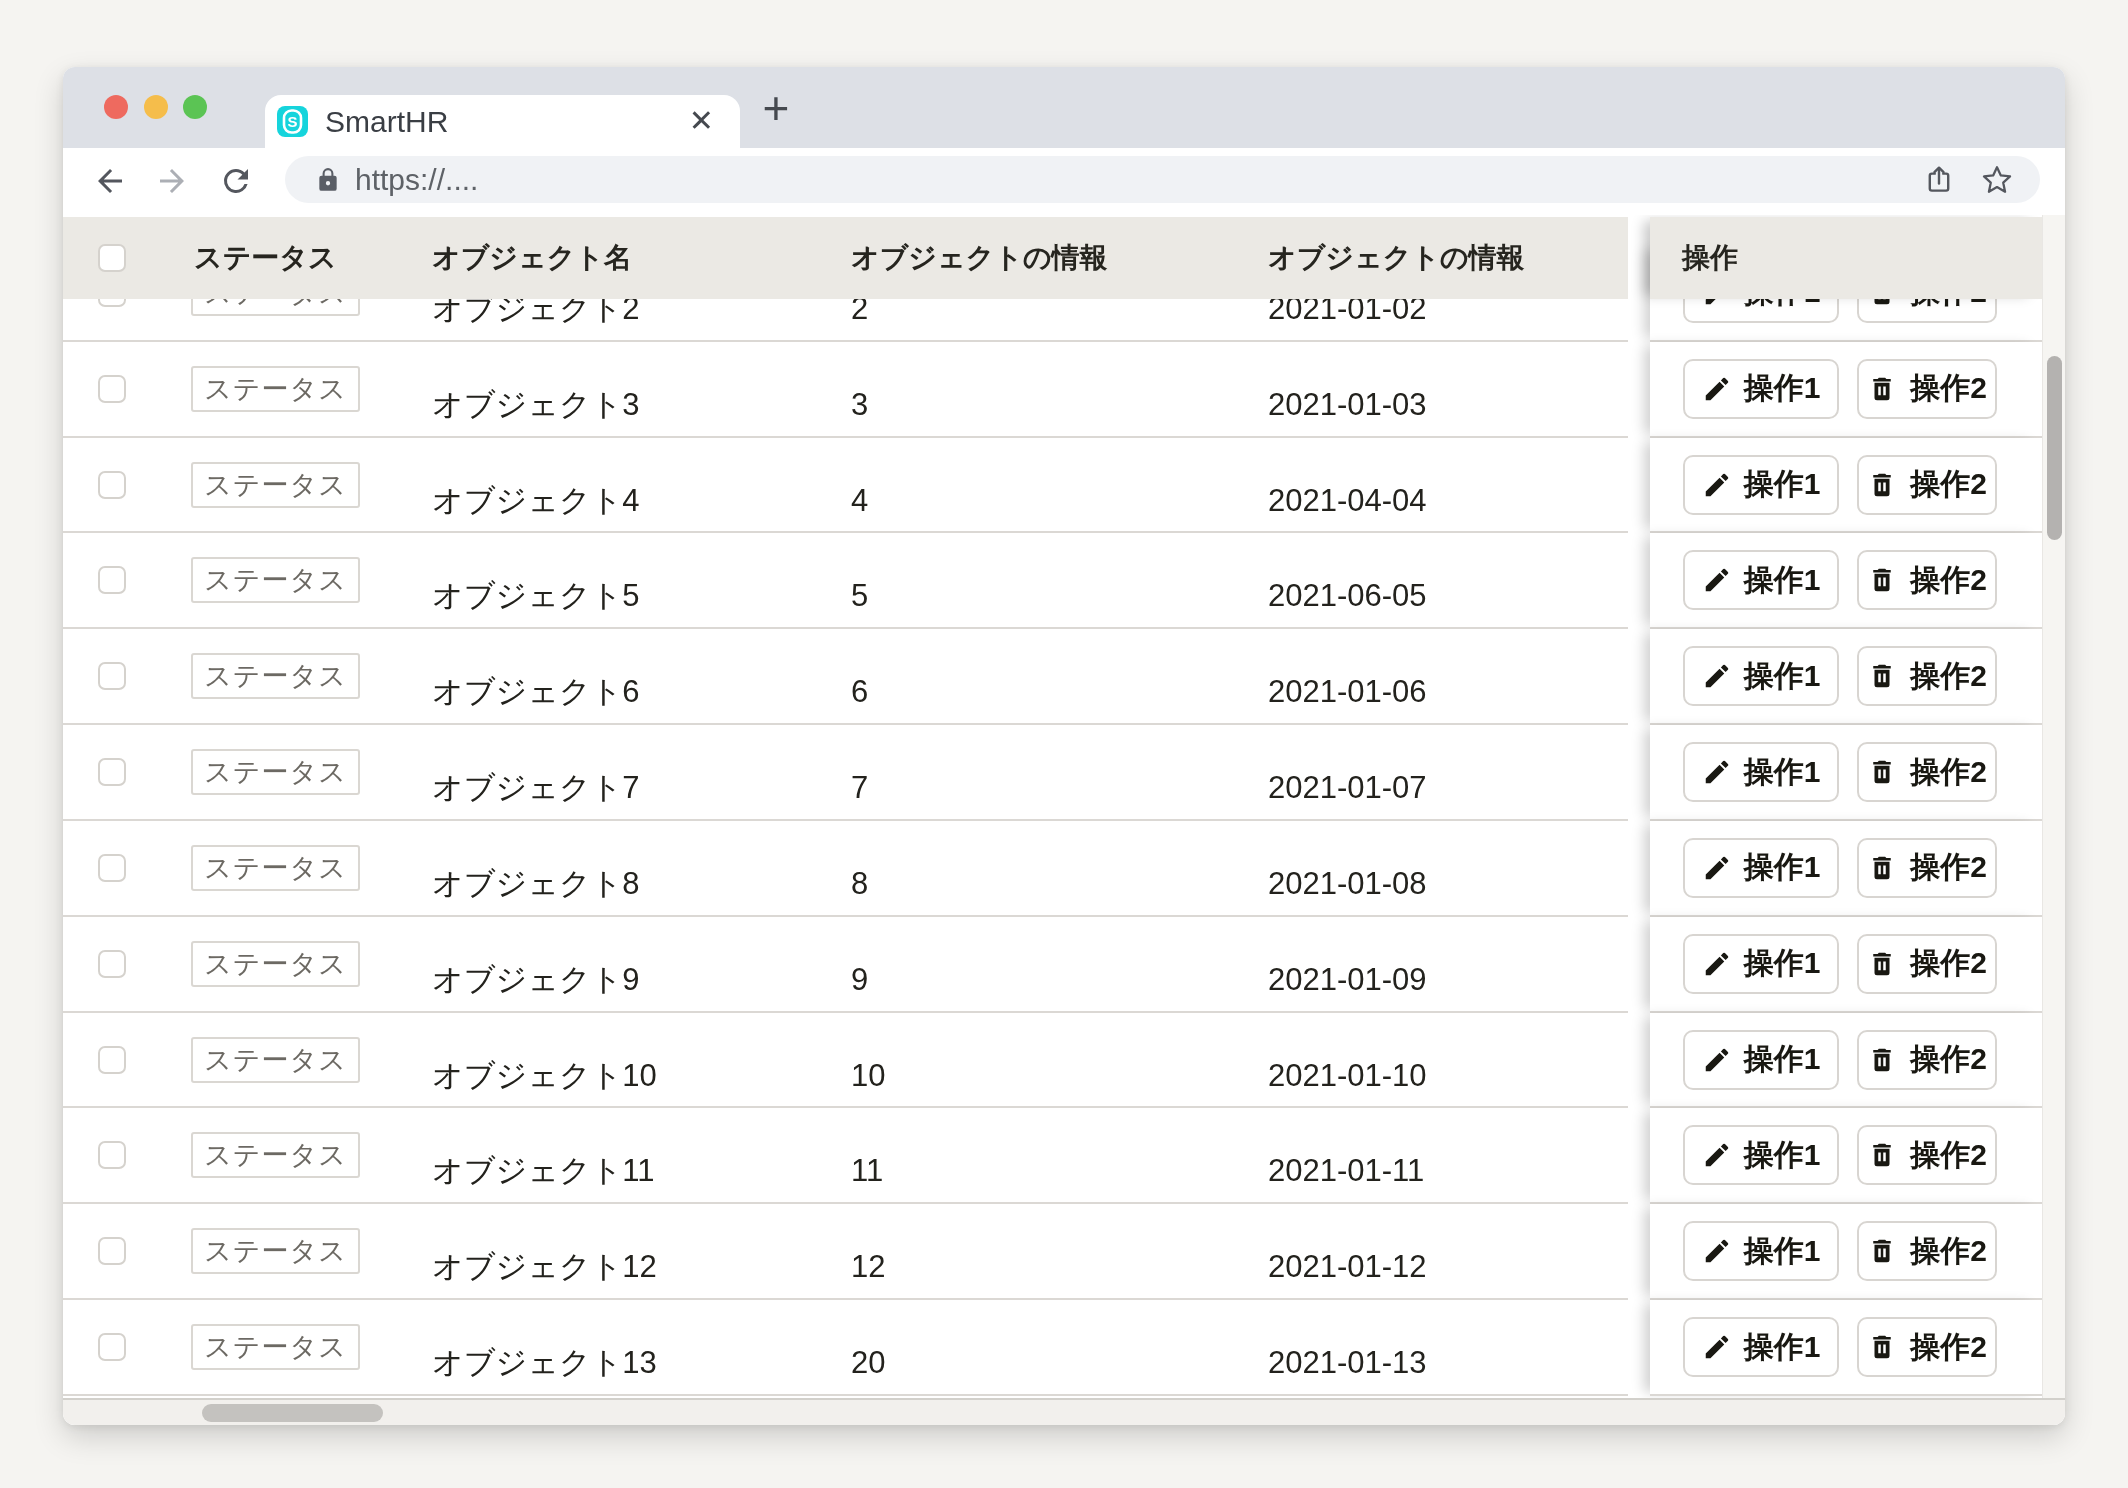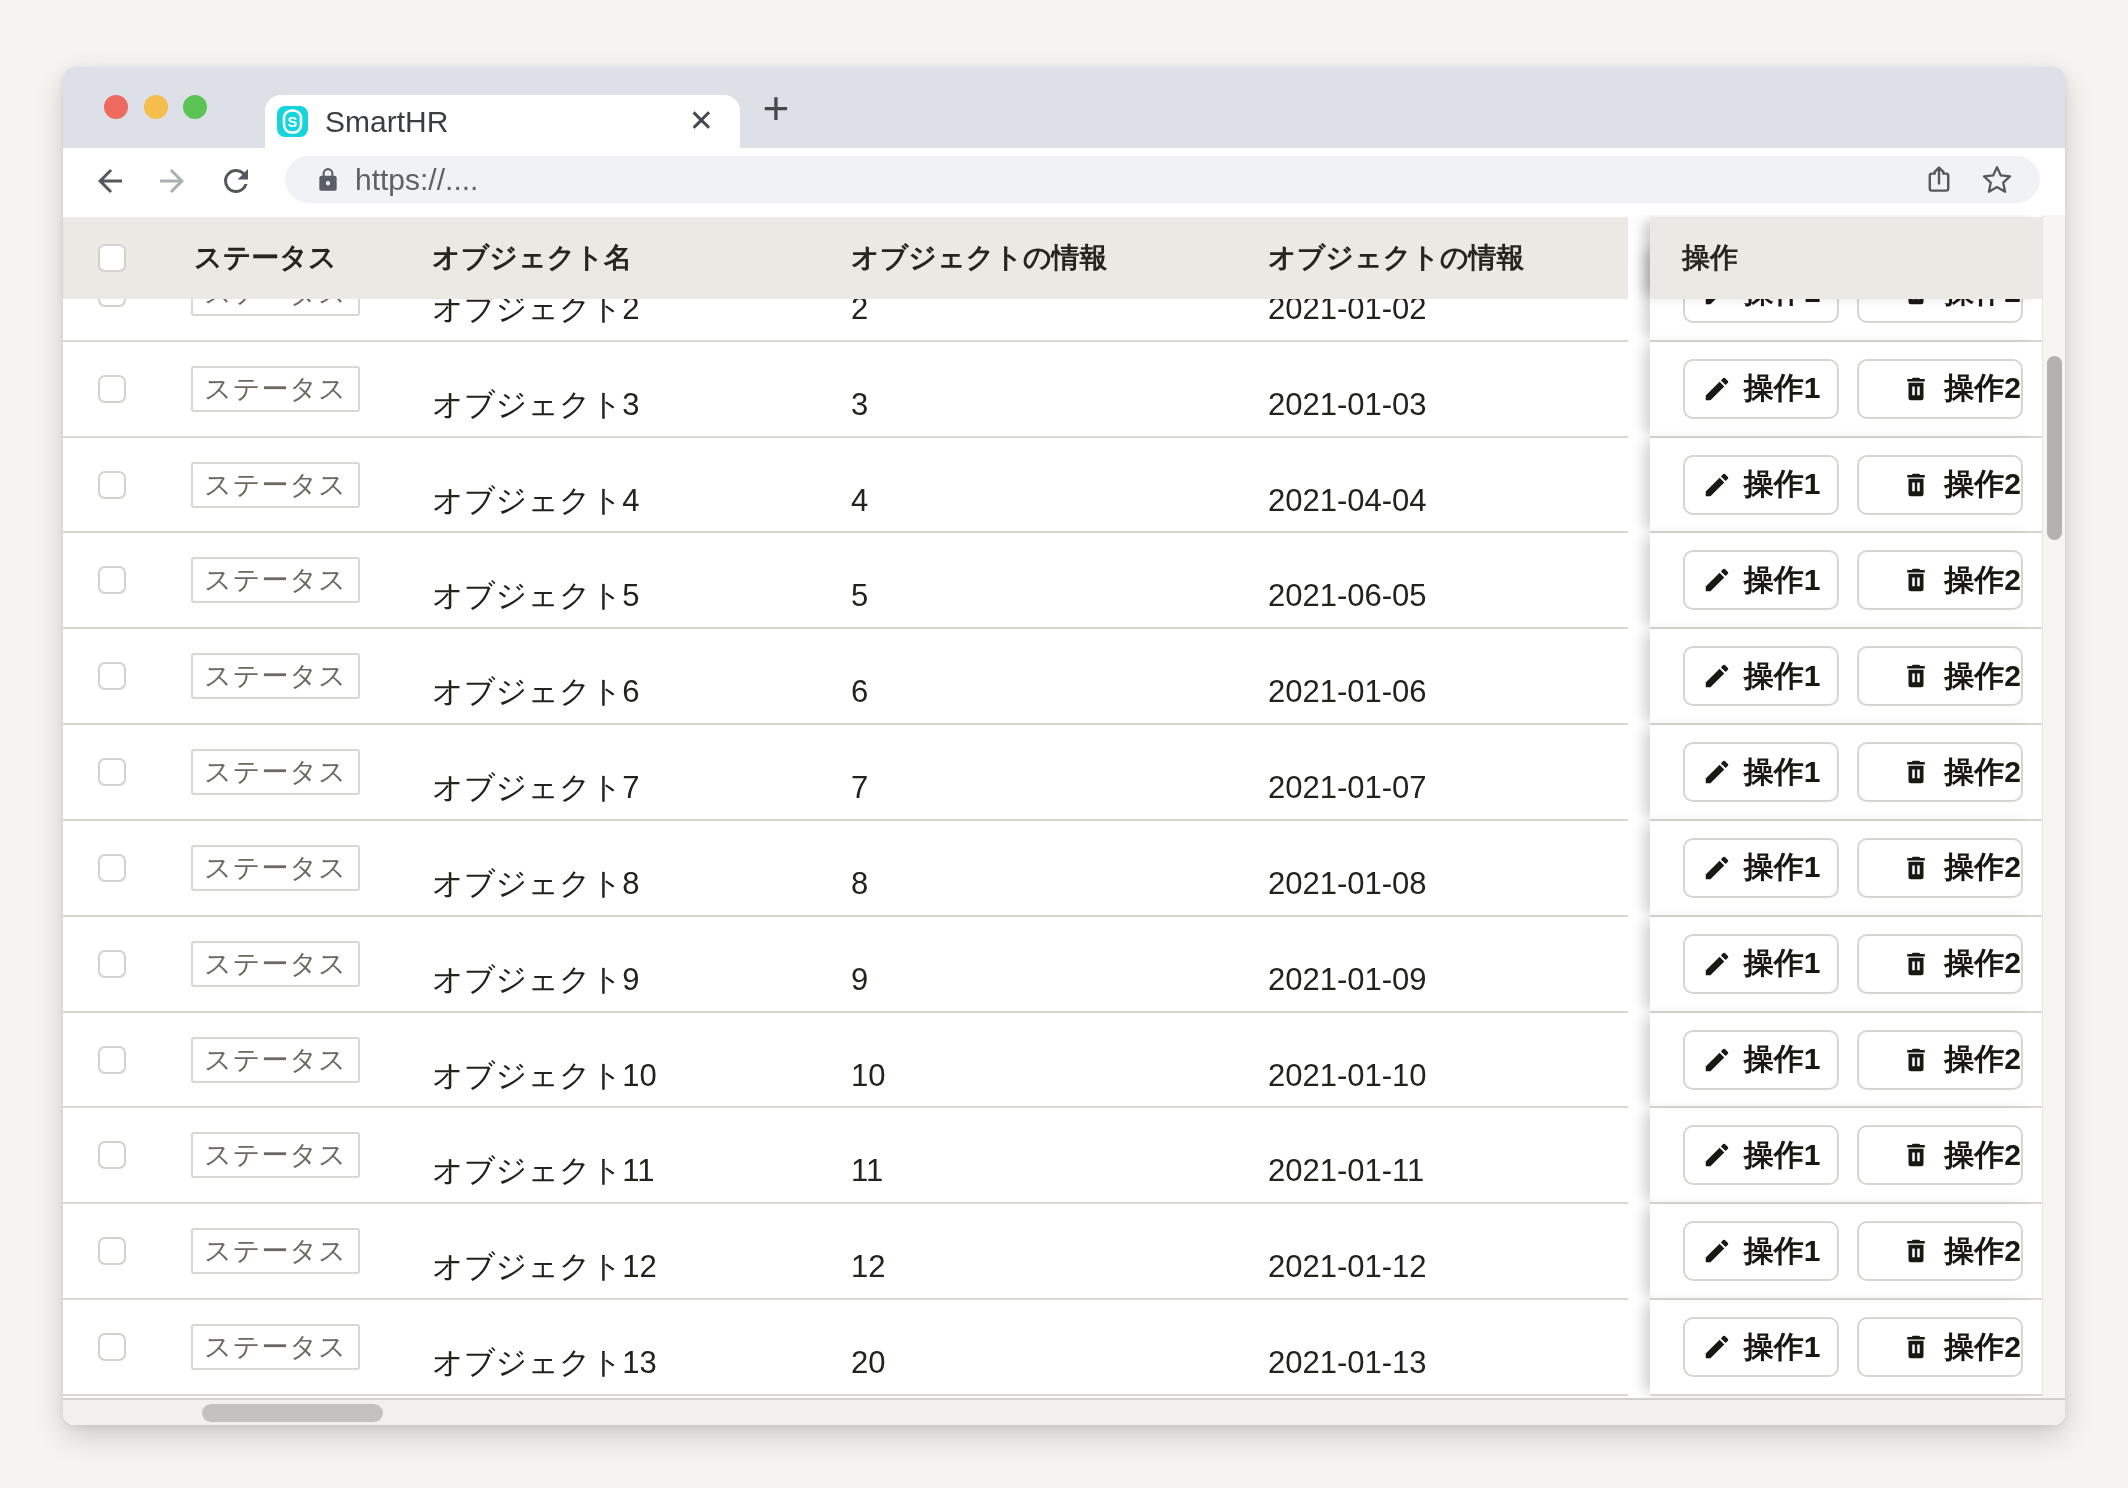--- a/index.html
+++ b/index.html
@@ -60,21 +60,21 @@
   .badge{position:absolute;left:128px;top:50%;transform:translateY(-50%);width:169px;height:46px;
          background:#fff;border:2px solid #dad7d2;border-radius:3px;
          display:flex;align-items:center;justify-content:center;}
   .badge span{font-size:27px;color:#6c6963;letter-spacing:1px;}
   .cell{position:absolute;top:50%;transform:translateY(-50%);font-size:31px;color:#23221d;white-space:nowrap;margin-top:16px;}
   .c-name{left:369px;} .c-info1{left:788px;} .c-info2{left:1205px;}
 
   .btn{position:absolute;top:50%;transform:translateY(-50%);height:60px;background:#fff;
        border:2px solid #d8d5d1;border-radius:10px;display:flex;align-items:center;
        justify-content:center;gap:13px;padding:0;cursor:default;}
-  .btn1{left:33px;width:156px;gap:12px;} .btn2{left:207px;width:166px;justify-content:flex-end;}
+  .btn1{left:33px;width:156px;gap:12px;} .btn2{left:207px;width:140px;}
   .btn .bicon{width:30px;height:30px;display:block;}
   .btn-label{font-size:30px;font-weight:700;color:#191812;white-space:nowrap;}
 
   
   .vtrack{position:absolute;left:1979px;top:0;width:23px;height:1210px;background:#f6f5f2;
           border-left:1px solid #e9e7e4;z-index:20;}
   .vthumb{position:absolute;left:3.5px;top:141px;width:15px;height:184px;border-radius:8px;background:#b4b2b0;}
   .htrack{position:absolute;left:0;top:1183px;width:2002px;height:27px;background:#f2f0ed;
           border-top:2px solid #d2d0cb;z-index:21;}
   .hthumb{position:absolute;left:139px;top:4px;width:181px;height:18px;border-radius:9px;background:#c4c2bf;}

